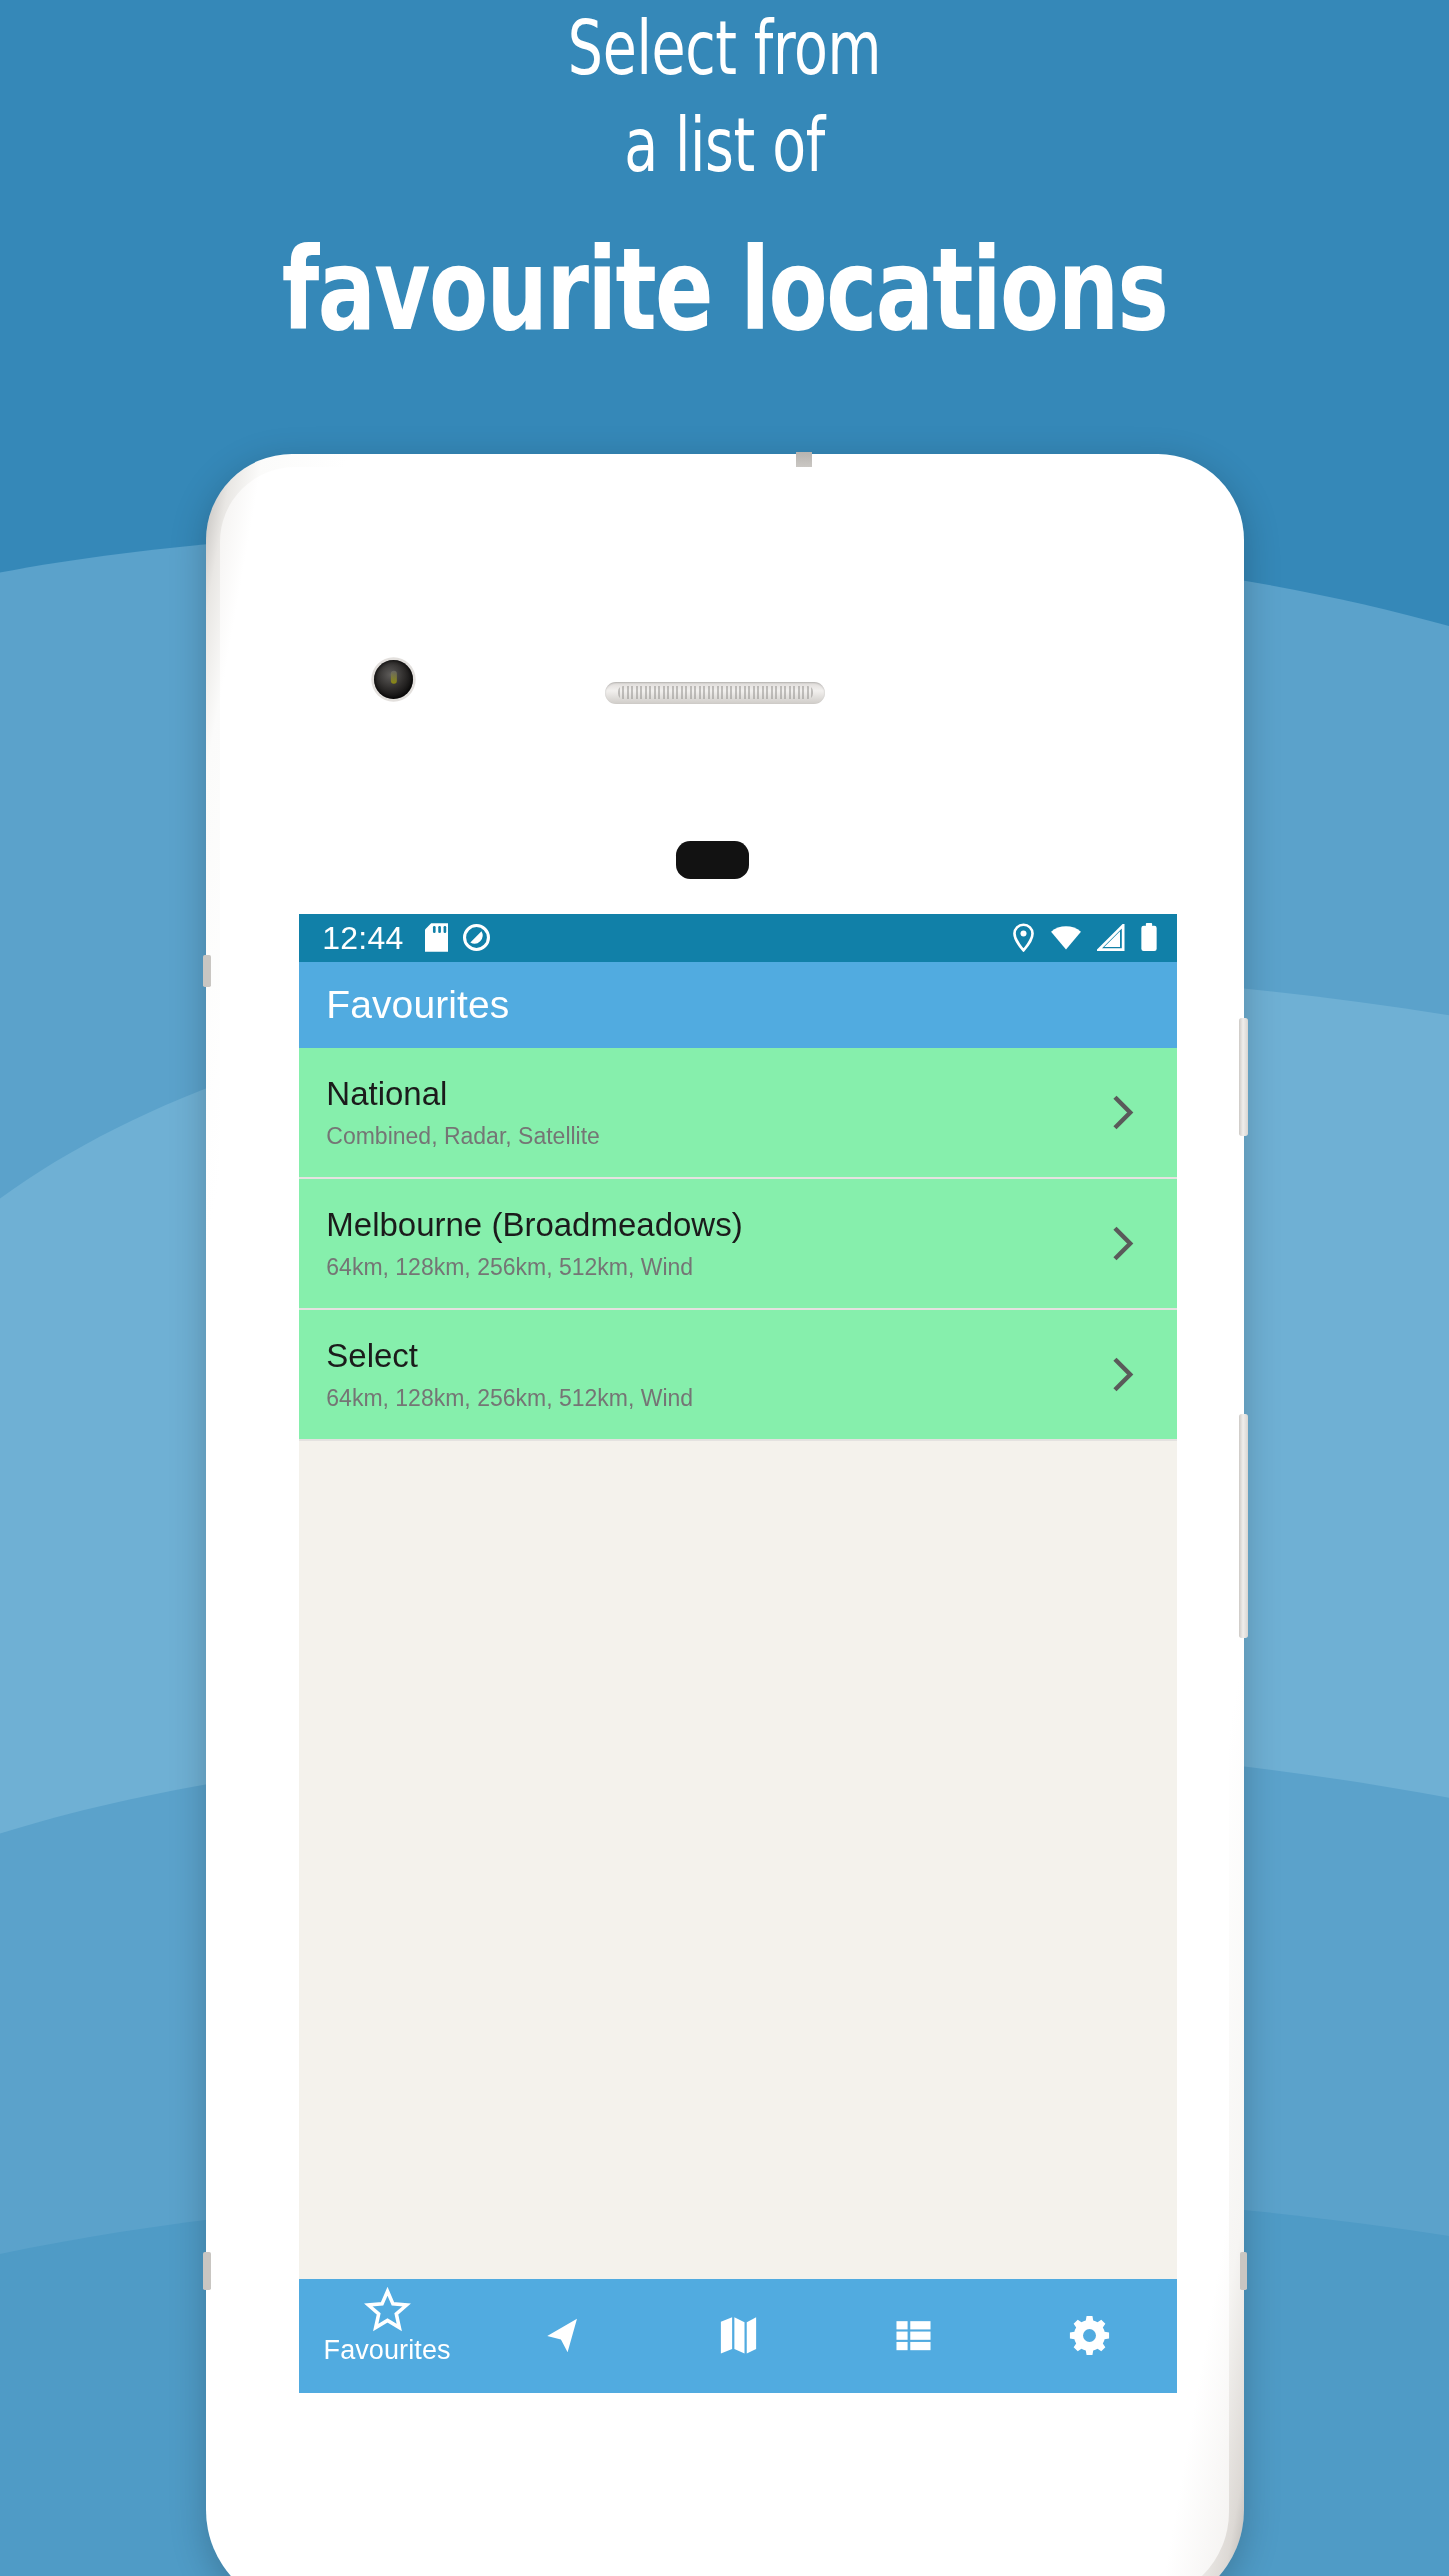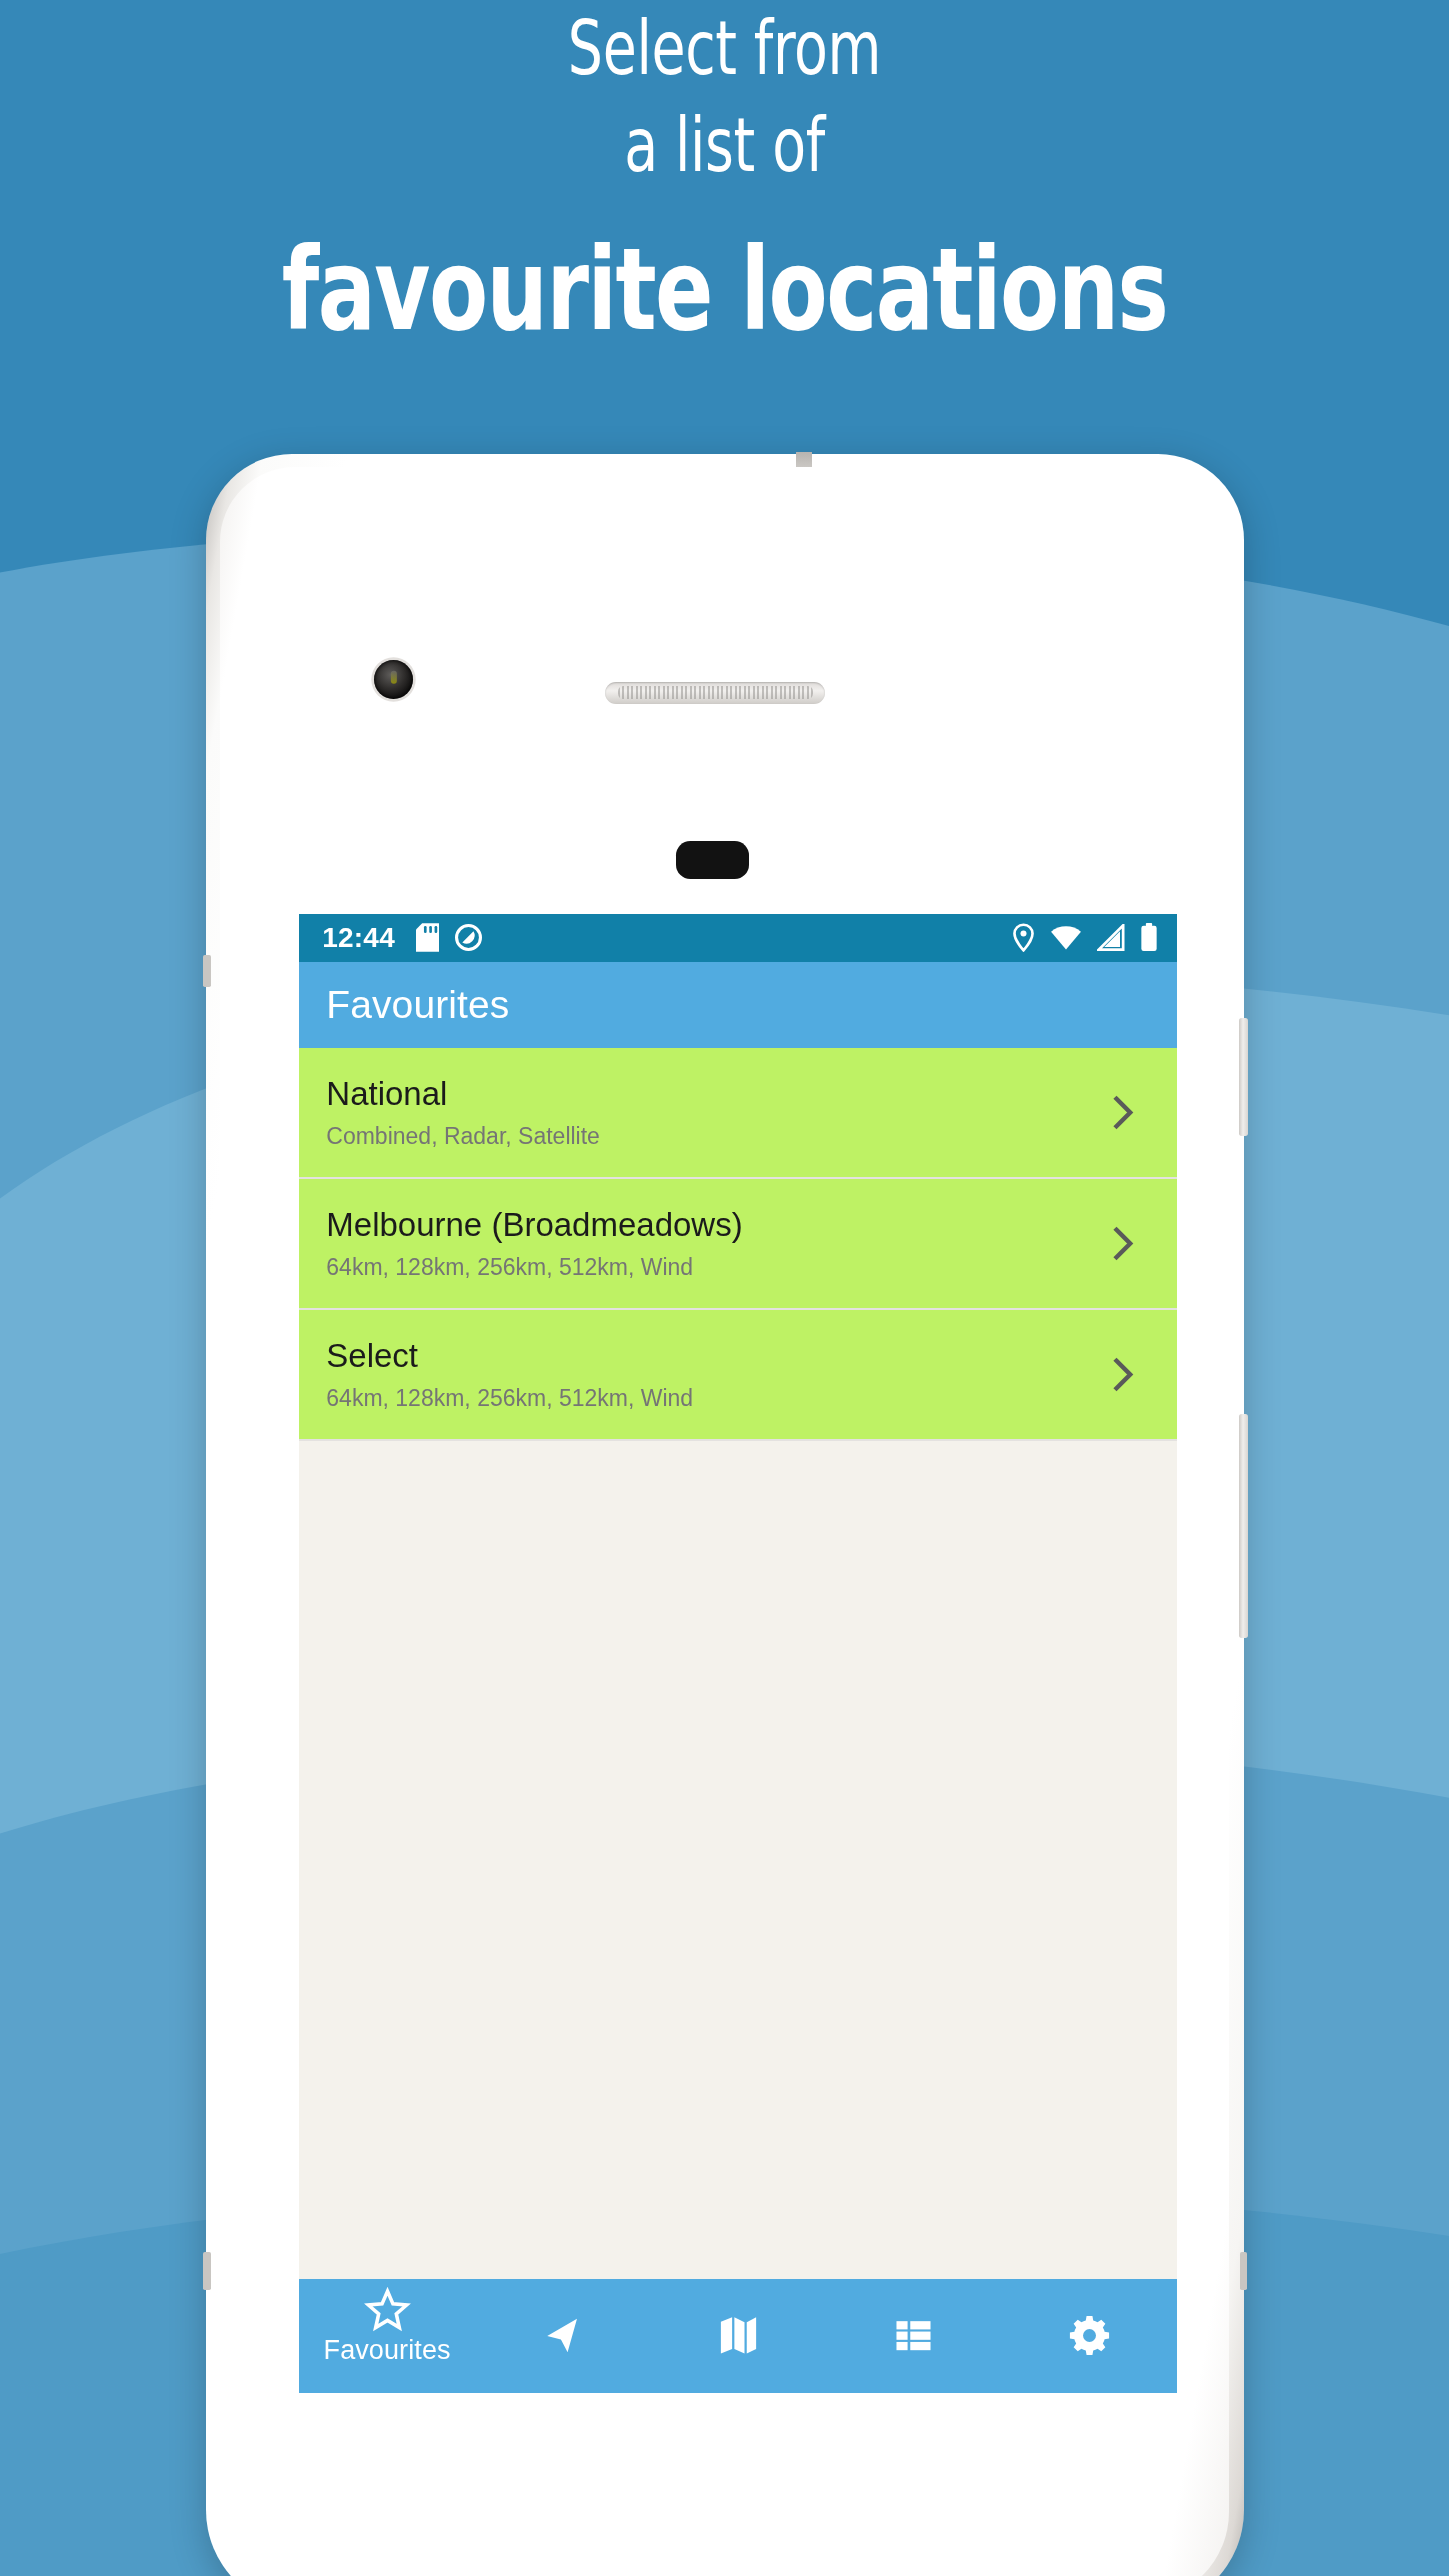--- a/index.html
+++ b/index.html
@@ -152,22 +152,22 @@
   .status-bar {
     height: 48px;
     background: #1180a8;
     display: flex;
     align-items: center;
     padding: 0 19.7px 0 23px;
     box-sizing: border-box;
     color: #ffffff;
   }
   .status-time {
-    font-size: 28px;
-    font-weight: 700;
+    font-size: 32px;
+    font-weight: 400;
     letter-spacing: 0.2px;
     line-height: 1;
   }
   .status-left-icons { display:flex; align-items:center; gap:14.3px; margin-left:21.5px; }
   .status-right-icons { display:flex; align-items:center; gap:15px; margin-left:auto; }
   .sb-ico { display:block; }
 
   
   .app-bar {
     height: 86px;
@@ -180,21 +180,21 @@
   .app-bar-title {
     color: #ffffff;
     font-size: 39px;
     font-weight: 400;
     letter-spacing: 0.1px;
   }
 
   
   .fav-list { background: #f4f2ec; }
   .list-item {
-    background: #bef264;
+    background: #86efac;
     height: 131px;
     display: flex;
     align-items: center;
     padding: 0 21.5px 0 27px;
     box-sizing: border-box;
     border-bottom: 2.7px solid #e4e2e0;
     position: relative;
   }
   .li-texts { flex: 1; min-width: 0; }
   .li-title {

